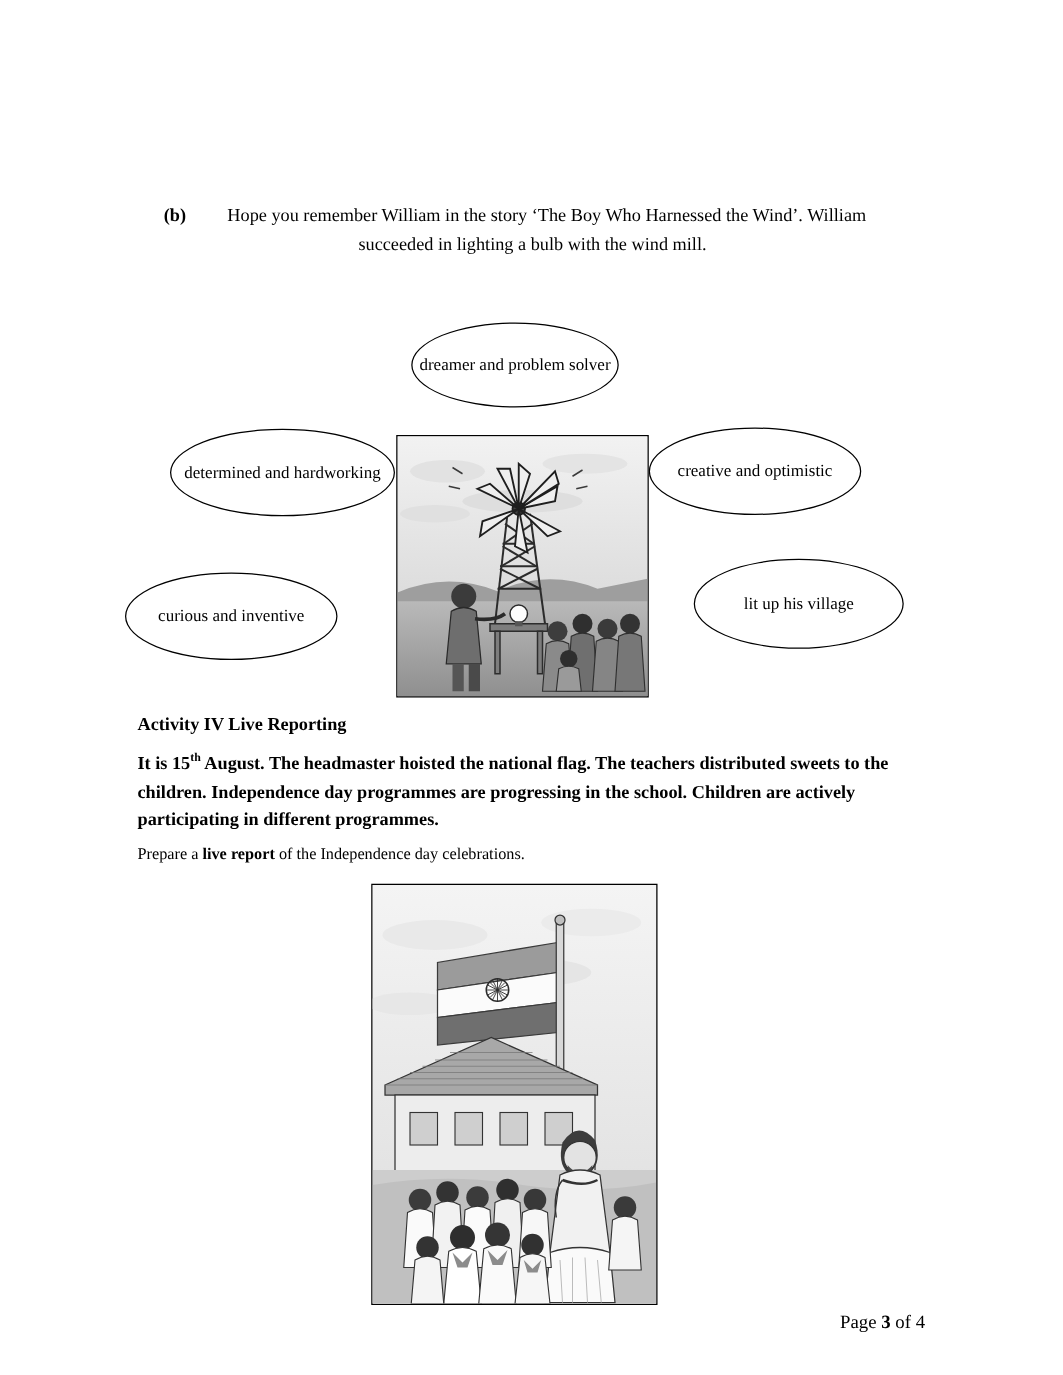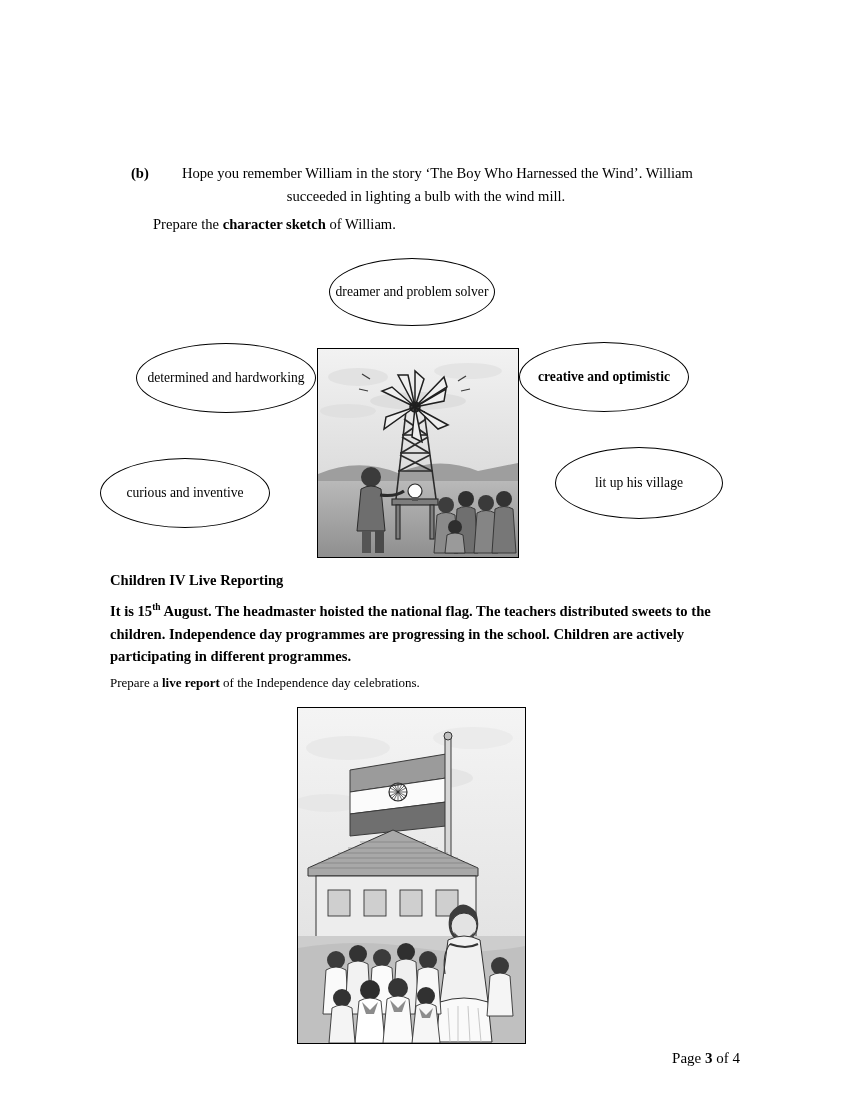--- a/index.html
+++ b/index.html
@@ -77,21 +77,21 @@
     justify-content: center;
     text-align: center;
     font-size: 13.6px;
     line-height: 1.35;
     background: #fff;
     box-sizing: border-box;
   }
   .bub-top    { left: 229px; top: 3px;   width: 166px; height: 68px; }
   .bub-left1  { left: 36px;  top: 88px;  width: 180px; height: 70px; }
   .bub-left2  { left: 0;  top: 203px; width: 170px; height: 70px; }
-  .bub-right1 { left: 419px; top: 87px;  width: 170px; height: 70px; font-weight: bold; }
+  .bub-right1 { left: 419px; top: 87px;  width: 170px; height: 70px; }
   .bub-right2 { left: 455px; top: 192px; width: 168px; height: 72px; }
 
   
   .pic-windmill {
     position: absolute;
     left: 217px;
     top: 93px;
     width: 200px;
     height: 208px;
     border: 1.5px solid #000;
@@ -151,23 +151,20 @@
 <body>
 
 <div class="page">
 
 
   <div class="q-block">
     <span class="q-label">(b)</span>
     <span class="q-text">Hope you remember William in the story ‘The Boy Who Harnessed the Wind’. William succeeded in lighting a bulb with the wind mill.</span>
   </div>
 
-  <div class="q-sub">
-    <span>Prepare the </span><span class="b-strong">character sketch</span><span> of William.</span>
-  </div>
 
   <div class="mindmap">
 
     <div class="bubble bub-left1">
       <span>determined and hardworking</span>
     </div>
 
     <div class="bubble bub-top">
       <span>dreamer and problem solver</span>
     </div>
@@ -268,21 +265,21 @@
           <path d="M159 164 q9 -5 18 0 l3 40 h-24 Z" fill="#858585" stroke="#2f2f2f" stroke-width="0.9"></path>
           <circle cx="186" cy="150" r="8" fill="#333"></circle>
           <path d="M177 160 q9 -5 18 0 l3 44 h-24 Z" fill="#777" stroke="#2f2f2f" stroke-width="0.9"></path>
           <circle cx="137" cy="178" r="7" fill="#2e2e2e"></circle>
           <path d="M129 186 q8 -4 16 0 l2 18 h-20 Z" fill="#9a9a9a" stroke="#2f2f2f" stroke-width="0.9"></path>
         </g>
       </svg>
     </div>
   </div>
 
-  <div class="activity-head">Children IV Live Reporting</div>
+  <div class="activity-head">Activity IV Live Reporting</div>
 
   <div class="activity-body">
     <span>It is 15</span><sup>th</sup><span> August. The headmaster hoisted the national flag. The teachers distributed sweets to the children. Independence day programmes are progressing in the school. Children are actively participating in different programmes.</span>
   </div>
 
   <div class="activity-prepare">
     <span>Prepare a </span><span class="b-strong">live report</span><span> of the Independence day celebrations.</span>
   </div>
 
   <div class="pic-flag">

